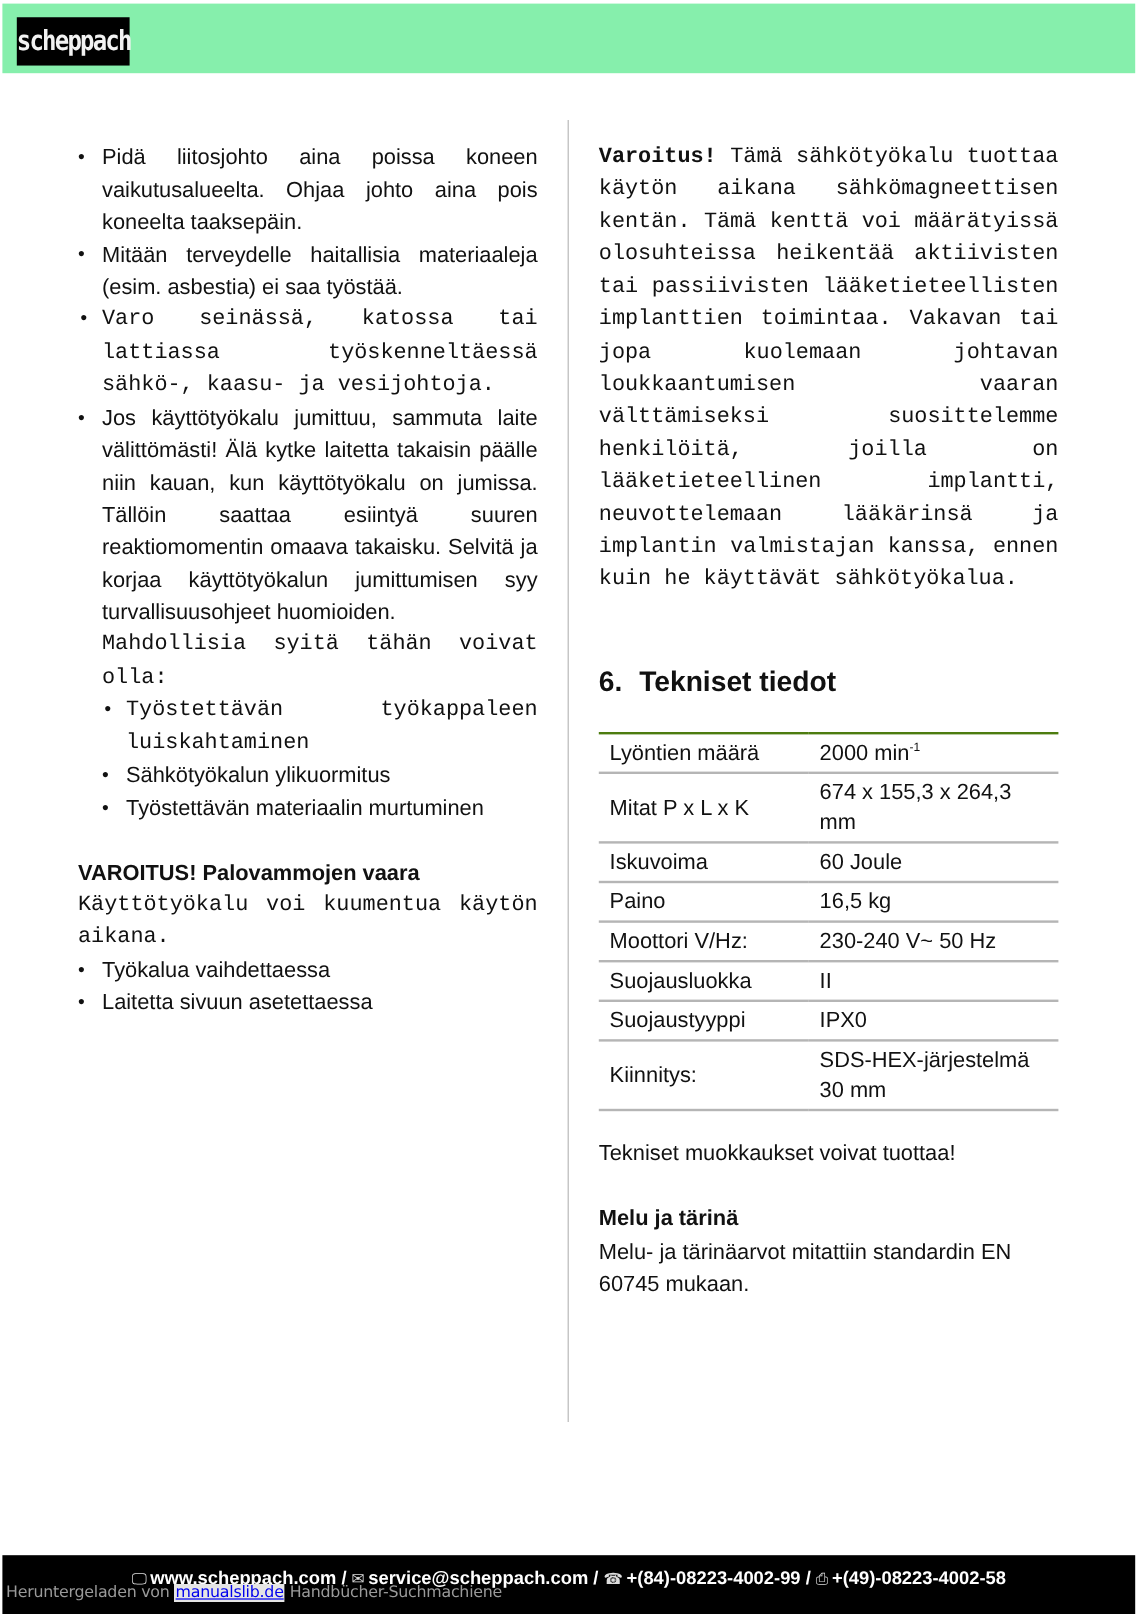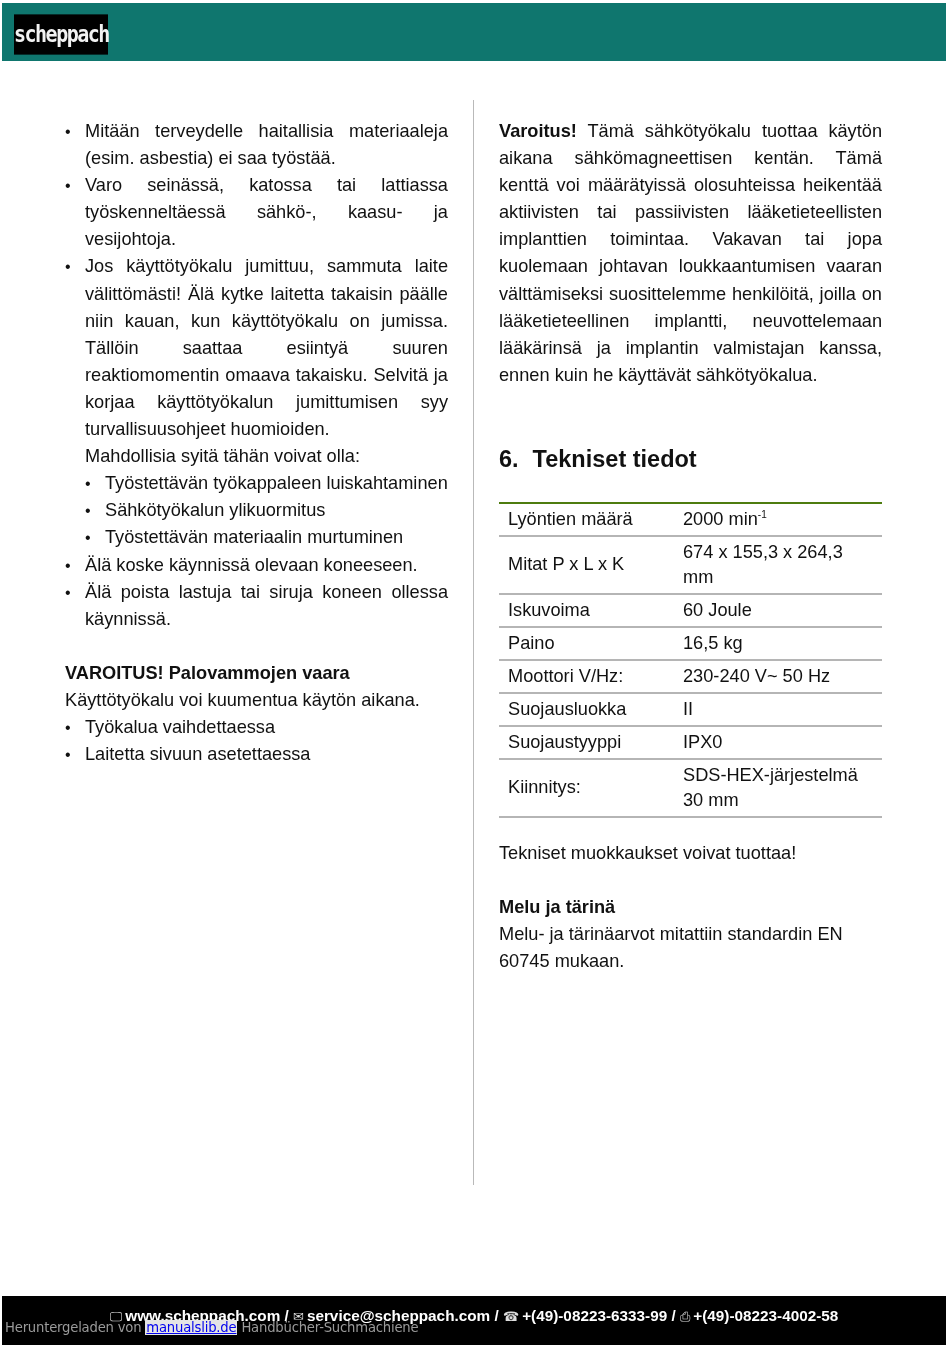--- a/index.html
+++ b/index.html
@@ -3,21 +3,21 @@
 <meta charset="utf-8">
 <style>
   html, body { margin: 0; padding: 0; }
   body {
     width: 950px; height: 1345px; position: relative; overflow: hidden;
     background: #ffffff; color: #111;
     font-family: "Liberation Sans", sans-serif;
   }
   .header-bar {
     position: absolute; left: 2px; top: 3px; width: 944px; height: 58px;
-    background: #0f766e;
+    background: #86efac;
   }
   .logo {
     position: absolute; left: 12px; top: 14px; width: 94px; height: 35px;
     background: #000; color: #f2f2f2;
     font-family: "DejaVu Sans Mono", monospace; font-weight: bold;
     font-size: 20px; letter-spacing: -1.5px; line-height: 35px;
     text-align: center; transform: scaleY(1.15);
   }
   .col {
     position: absolute; top: 118px;
@@ -30,21 +30,21 @@
     background: #b9b9b9;
   }
   ul.bul { list-style: none; margin: 0; padding: 0; }
   ul.bul > li { position: relative; padding-left: 20px; text-align: justify; }
   ul.bul > li::before {
     content: "•"; position: absolute; left: 0; top: 0; font-size: 16px;
   }
   ul.sub > li { padding-left: 20px; }
   ul.sub { margin-left: 20px; }
   .just { text-align: justify; }
-  .last-left { text-align-last: left; }
+  .last-left { text-align-last: left; font-family: Liberation Mono, monospace; }
   .bold { font-weight: bold; }
   .gap { height: 27px; }
   .h2 {
     font-size: 23.5px; font-weight: bold; margin-top: 51px; height: 40px;
     display: flex; gap: 14px; align-items: center;
   }
   table.spec {
     border-collapse: collapse; width: 383px; margin-top: 22px; font-size: 18.2px;
   }
   table.spec td {
@@ -82,35 +82,32 @@
 </style>
 </head>
 <body>
 
 <div class="header-bar">
   <div class="logo">scheppach</div>
 </div>
 
 <div class="col col-left">
   <ul class="bul">
+    <li>Pidä liitosjohto aina poissa koneen vaikutusalueelta. Ohjaa johto aina pois koneelta taaksepäin.</li>
     <li>Mitään terveydelle haitallisia materiaaleja (esim. asbestia) ei saa työstää.</li>
     <li class="last-left">Varo seinässä, katossa tai lattiassa työskenneltäessä sähkö-, kaasu- ja vesijohtoja.</li>
     <li>
       <div>Jos käyttötyökalu jumittuu, sammuta laite välittömästi! Älä kytke laitetta takaisin päälle niin kauan, kun käyttötyökalu on jumissa. Tällöin saattaa esiintyä suuren reaktiomomentin omaava takaisku. Selvitä ja korjaa käyttötyökalun jumittumisen syy turvallisuusohjeet huomioiden.</div>
       <div class="last-left">Mahdollisia syitä tähän voivat olla:</div>
     </li>
   </ul>
   <ul class="bul sub">
     <li class="last-left">Työstettävän työkappaleen luiskahtaminen</li>
     <li>Sähkötyökalun ylikuormitus</li>
     <li>Työstettävän materiaalin murtuminen</li>
-  </ul>
-  <ul class="bul">
-    <li class="last-left">Älä koske käynnissä olevaan koneeseen.</li>
-    <li class="last-left">Älä poista lastuja tai siruja koneen ollessa käynnissä.</li>
   </ul>
   <div class="gap"></div>
   <div class="bold">VAROITUS! Palovammojen vaara</div>
   <div class="just last-left">Käyttötyökalu voi kuumentua käytön aikana.</div>
   <ul class="bul">
     <li>Työkalua vaihdettaessa</li>
     <li>Laitetta sivuun asetettaessa</li>
   </ul>
 </div>
 
@@ -172,19 +169,19 @@
 </div>
 
 <div class="page-num">
   <span>174</span><span class="sep"></span><span>FI</span>
 </div>
 
 <div class="footer">
   <div class="footer-contact">
     <span class="ic">🖵</span><span>www.scheppach.com</span><span> / </span>
     <span class="ic">✉</span><span>service@scheppach.com</span><span> / </span>
-    <span class="ic">☎</span><span>+(49)-08223-6333-99</span><span> / </span>
+    <span class="ic">☎</span><span>+(84)-08223-4002-99</span><span> / </span>
     <span class="ic">⎙</span><span>+(49)-08223-4002-58</span>
   </div>
   <div class="watermark">
     <span>Heruntergeladen von </span><a>manualslib.de</a><span> Handbücher-Suchmachiene</span>
   </div>
 </div>
 
 </body></html>

